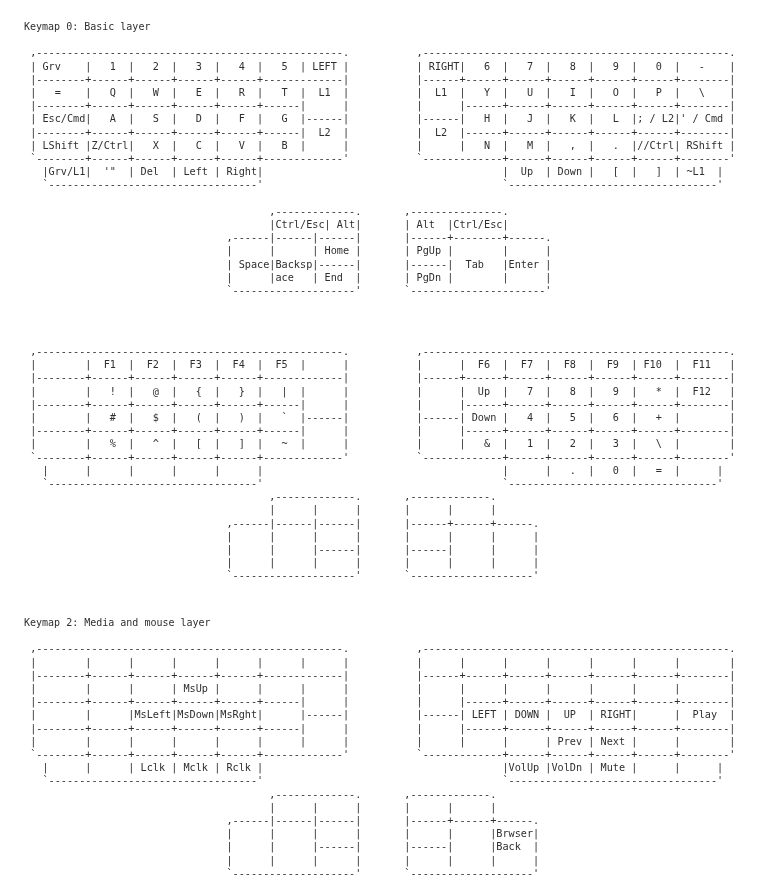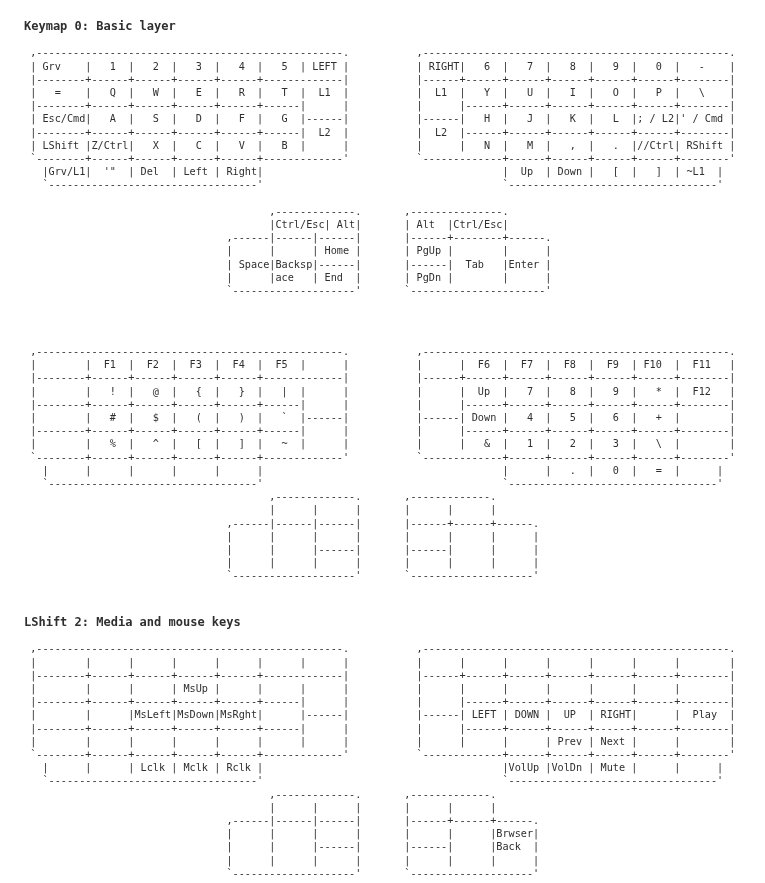--- a/index.html
+++ b/index.html
@@ -17,25 +17,24 @@
     color: var(--fg, #2f2f2f);
   }
   .keymap-section {
     position: absolute;
     left: 24px;
   }
   .s0 { top: 20px; }
   .s1 { top: 345px; }
   .s2 { top: 616px; }
   .keymap-title {
-    font-size: 12px;
+    font-size: 10px;
     line-height: 13.2px;
     white-space: pre;
     margin: 0 0 13.2px 0;
-    font-weight: bold;
   }
   .keymap-art {
     font-size: 10.2px;
     line-height: 13.2px;
     white-space: pre;
     margin: 0;
     padding: 0;
   }
 </style>
 </head>
@@ -81,21 +80,21 @@
                                         ,-------------.       ,-------------.
                                         |      |      |       |      |      |
                                  ,------|------|------|       |------+------+------.
                                  |      |      |      |       |      |      |      |
                                  |      |      |------|       |------|      |      |
                                  |      |      |      |       |      |      |      |
                                  `--------------------'       `--------------------'</pre>
   </section>
 
   <section class="keymap-section s2">
-    <div class="keymap-title">LShift 2: Media and mouse keys</div>
+    <div class="keymap-title">Keymap 2: Media and mouse layer</div>
     <pre class="keymap-art"> ,--------------------------------------------------.           ,--------------------------------------------------.
  |        |      |      |      |      |      |      |           |      |      |      |      |      |      |        |
  |--------+------+------+------+------+-------------|           |------+------+------+------+------+------+--------|
  |        |      |      | MsUp |      |      |      |           |      |      |      |      |      |      |        |
  |--------+------+------+------+------+------|      |           |      |------+------+------+------+------+--------|
  |        |      |MsLeft|MsDown|MsRght|      |------|           |------| LEFT | DOWN |  UP  | RIGHT|      |  Play  |
  |--------+------+------+------+------+------|      |           |      |------+------+------+------+------+--------|
  |        |      |      |      |      |      |      |           |      |      |      | Prev | Next |      |        |
  `--------+------+------+------+------+-------------'           `-------------+------+------+------+------+--------'
    |      |      | Lclk | Mclk | Rclk |                                       |VolUp |VolDn | Mute |      |      |

